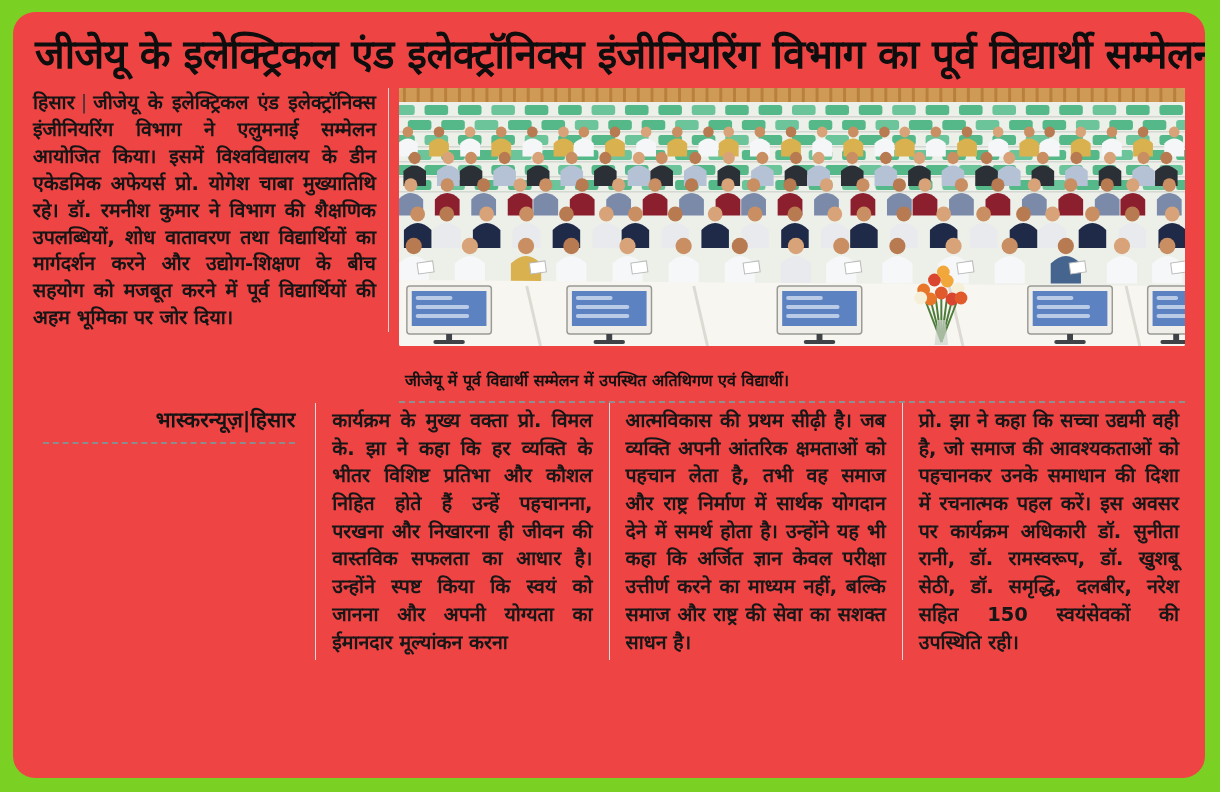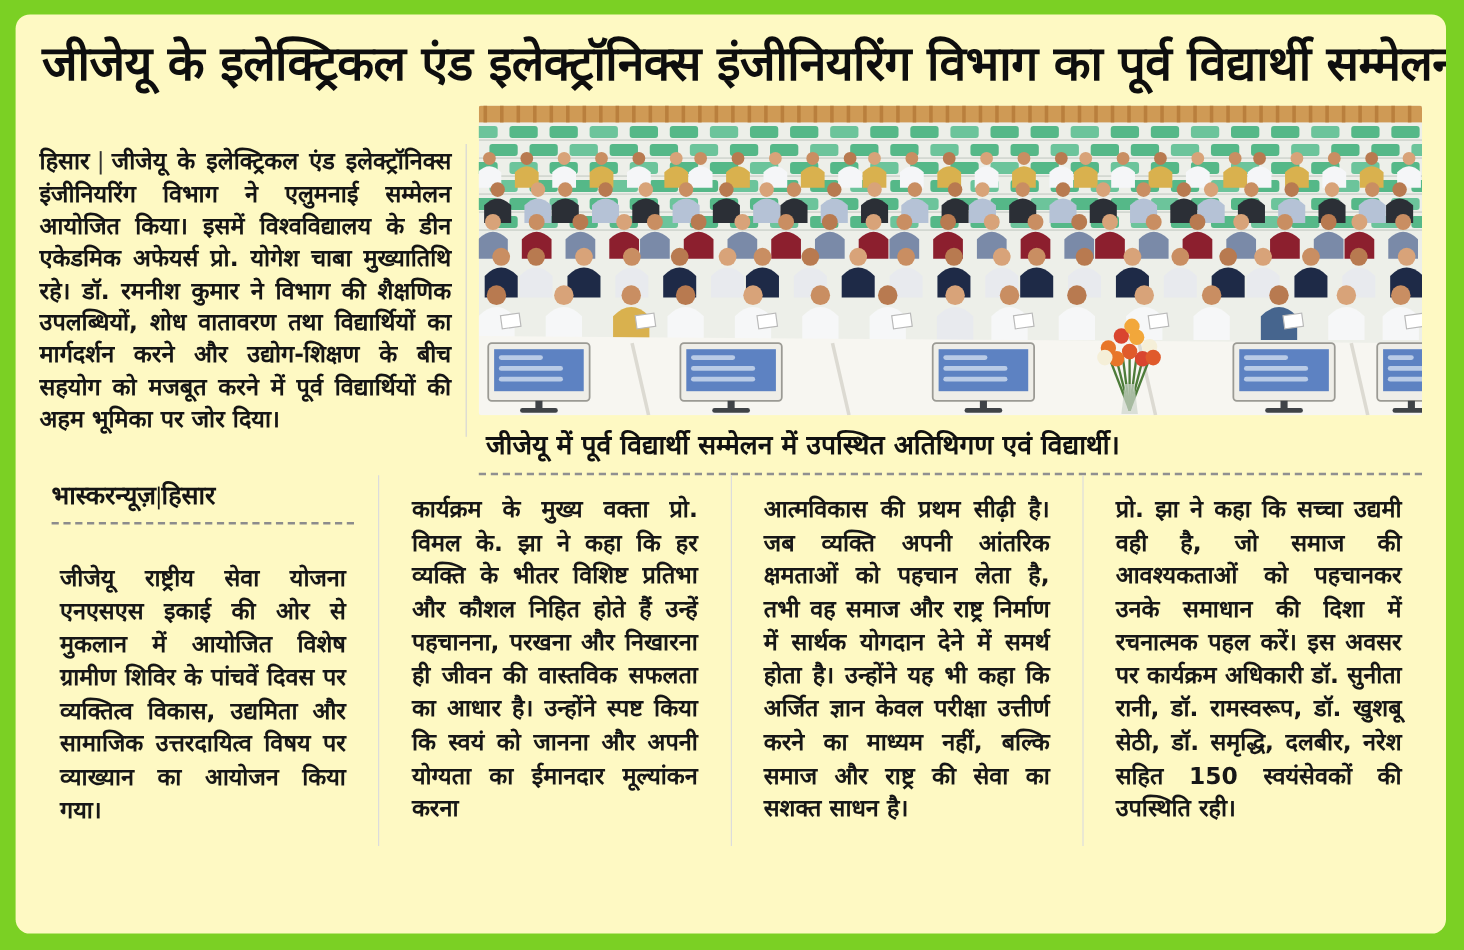--- a/index.html
+++ b/index.html
@@ -6,39 +6,39 @@
     margin: 0; padding: 0;
     width: 1220px; height: 792px;
     overflow: hidden;
     font-family: "DejaVu Sans", "Liberation Sans", sans-serif;
   }
   body { background: #7bd024; position: relative; }
 
   .newspaper-card {
     position: absolute;
     left: 13px; top: 12px; right: 15px; bottom: 14px;
-    background: #fef9c3;
-    border-radius: 12px;
+    background: #ef4444;
+    border-radius: 22px;
     box-sizing: border-box;
     padding: 14px 20px 12px 20px;
     overflow: hidden;
   }
 
   
   .headline-1 {
     font-size: 40px;
     font-weight: 800;
     color: #0e0e0e;
     letter-spacing: -0.5px;
     line-height: 1.3;
     margin: 2px 0 8px 2px;
     white-space: nowrap;
   }
 
-  .row-top { display: flex; align-items: center; }
+  .row-top { display: flex; align-items: flex-start; }
 
   .col-left {
     width: 356px;
     flex: 0 0 356px;
     padding-right: 12px;
     border-right: 1px solid #d6d6d6;
     box-sizing: border-box;
   }
   .col-left p {
     margin: 2px 0 0 0;
@@ -54,24 +54,24 @@
   .col-right { flex: 1 1 auto; padding-left: 10px; min-width: 0; }
 
   .photo-frame {
     width: 100%; height: 258px;
     display: block;
     border-radius: 2px;
     overflow: hidden;
   }
 
   .photo-caption {
-    font-size: 22px;
+    font-size: 16px;
     font-weight: 800;
     color: #111;
-    margin-top: 8px;
+    margin-top: 23px;
     padding: 0 2px 10px 6px;
     border-bottom: 2px dashed #909090;
   }
 
   
   .headline-2 {
     font-size: 54px;
     font-weight: 800;
     color: #0c0c0c;
     letter-spacing: -1.5px;
@@ -85,37 +85,36 @@
   .news-col {
     flex: 1 1 0;
     padding: 0 12px;
     box-sizing: border-box;
     border-right: 1px solid #dcdcdc;
   }
   .news-col:first-child { padding-left: 2px; }
   .news-col:last-child  { border-right: none; padding-right: 2px; }
 
   .news-col p {
-    margin: 15px;
+    margin: 4px;
     font-size: 19.5px;
     font-weight: 600;
     line-height: 1.42;
     color: #171717;
     text-align: justify;
   }
 
   .byline {
-    text-align: left;
+    text-align: right;
     font-size: 21px;
     font-weight: 800;
     color: #141414;
     margin: 2px 8px 0 8px;
     padding-bottom: 9px;
     border-bottom: 2px dashed #8c8c8c;
-    font-family: Liberation Serif, serif;
   }
   .byline-gap { height: 16px; }
 </style>
 </head>
 <body>
 
 <div class="newspaper-card">
 
   <h1 class="headline-1">जीजेयू के इलेक्ट्रिकल एंड इलेक्ट्रॉनिक्स इंजीनियरिंग विभाग का पूर्व विद्यार्थी सम्मेलन</h1>
 
@@ -626,21 +625,20 @@
         </svg>
       <div class="photo-caption">जीजेयू में पूर्व विद्यार्थी सम्मेलन में उपस्थित अतिथिगण एवं विद्यार्थी।</div>
     </div>
   </div>
 
 
   <div class="row-cols">
     <div class="news-col">
       <div class="byline">भास्करन्यूज़|हिसार</div>
       <div class="byline-gap"></div>
-      <p>जीजेयू राष्ट्रीय सेवा योजना एनएसएस इकाई की ओर से मुकलान में आयोजित विशेष ग्रामीण शिविर के पांचवें दिवस पर व्यक्तित्व विकास, उद्यमिता और सामाजिक उत्तरदायित्व विषय पर व्याख्यान का आयोजन किया गया।</p>
     </div>
     <div class="news-col">
       <p>कार्यक्रम के मुख्य वक्ता प्रो. विमल के. झा ने कहा कि हर व्यक्ति के भीतर विशिष्ट प्रतिभा और कौशल निहित होते हैं उन्हें पहचानना, परखना और निखारना ही जीवन की वास्तविक सफलता का आधार है। उन्होंने स्पष्ट किया कि स्वयं को जानना और अपनी योग्यता का ईमानदार मूल्यांकन करना</p>
     </div>
     <div class="news-col">
       <p>आत्मविकास की प्रथम सीढ़ी है। जब व्यक्ति अपनी आंतरिक क्षमताओं को पहचान लेता है, तभी वह समाज और राष्ट्र निर्माण में सार्थक योगदान देने में समर्थ होता है। उन्होंने यह भी कहा कि अर्जित ज्ञान केवल परीक्षा उत्तीर्ण करने का माध्यम नहीं, बल्कि समाज और राष्ट्र की सेवा का सशक्त साधन है।</p>
     </div>
     <div class="news-col">
       <p>प्रो. झा ने कहा कि सच्चा उद्यमी वही है, जो समाज की आवश्यकताओं को पहचानकर उनके समाधान की दिशा में रचनात्मक पहल करें। इस अवसर पर कार्यक्रम अधिकारी डॉ. सुनीता रानी, डॉ. रामस्वरूप, डॉ. खुशबू सेठी, डॉ. समृद्धि, दलबीर, नरेश सहित 150 स्वयंसेवकों की उपस्थिति रही।</p>
     </div>

